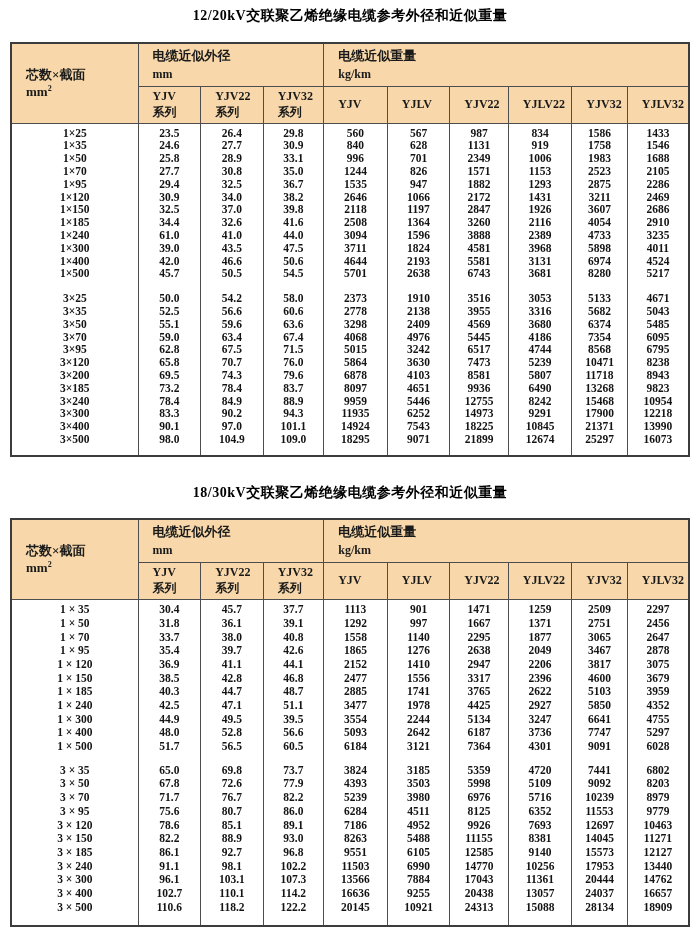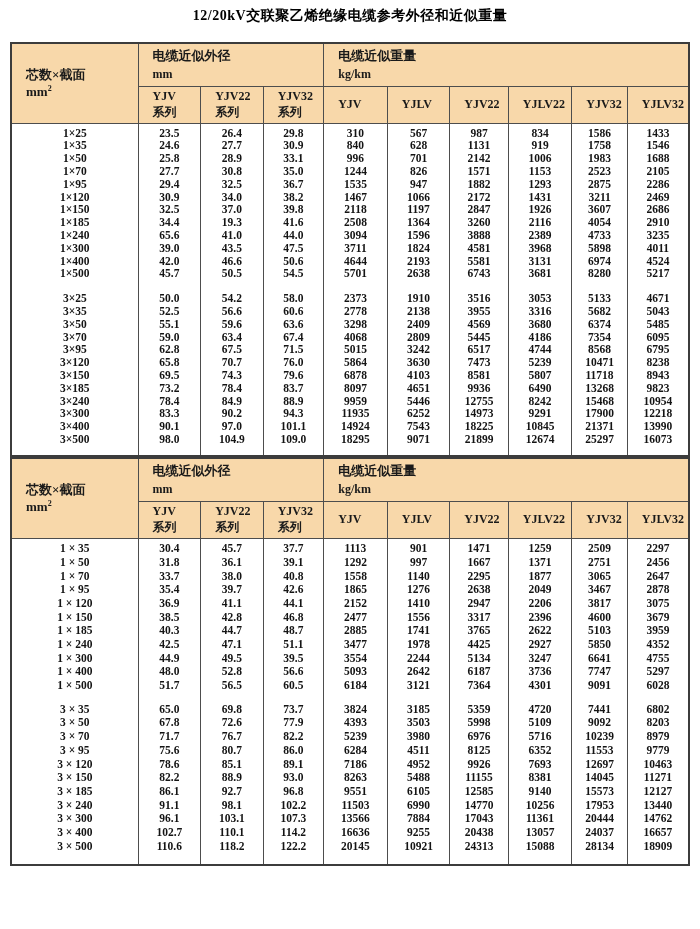--- a/index.html
+++ b/index.html
@@ -110,21 +110,21 @@
           <td></td>
           <td></td>
           <td></td>
           <td></td>
         </tr>
         <tr class="data">
           <td>1×25</td>
           <td>23.5</td>
           <td>26.4</td>
           <td>29.8</td>
-          <td>310</td>
+          <td>560</td>
           <td>567</td>
           <td>987</td>
           <td>834</td>
           <td>1586</td>
           <td>1433</td>
         </tr>
         <tr class="data">
           <td>1×35</td>
           <td>24.6</td>
           <td>27.7</td>
@@ -136,21 +136,21 @@
           <td>1758</td>
           <td>1546</td>
         </tr>
         <tr class="data">
           <td>1×50</td>
           <td>25.8</td>
           <td>28.9</td>
           <td>33.1</td>
           <td>996</td>
           <td>701</td>
-          <td>2142</td>
+          <td>2349</td>
           <td>1006</td>
           <td>1983</td>
           <td>1688</td>
         </tr>
         <tr class="data">
           <td>1×70</td>
           <td>27.7</td>
           <td>30.8</td>
           <td>35.0</td>
           <td>1244</td>
@@ -170,21 +170,21 @@
           <td>1882</td>
           <td>1293</td>
           <td>2875</td>
           <td>2286</td>
         </tr>
         <tr class="data">
           <td>1×120</td>
           <td>30.9</td>
           <td>34.0</td>
           <td>38.2</td>
-          <td>1467</td>
+          <td>2646</td>
           <td>1066</td>
           <td>2172</td>
           <td>1431</td>
           <td>3211</td>
           <td>2469</td>
         </tr>
         <tr class="data">
           <td>1×150</td>
           <td>32.5</td>
           <td>37.0</td>
@@ -192,32 +192,32 @@
           <td>2118</td>
           <td>1197</td>
           <td>2847</td>
           <td>1926</td>
           <td>3607</td>
           <td>2686</td>
         </tr>
         <tr class="data">
           <td>1×185</td>
           <td>34.4</td>
-          <td>19.3</td>
+          <td>32.6</td>
           <td>41.6</td>
           <td>2508</td>
           <td>1364</td>
           <td>3260</td>
           <td>2116</td>
           <td>4054</td>
           <td>2910</td>
         </tr>
         <tr class="data">
           <td>1×240</td>
-          <td>65.6</td>
+          <td>61.0</td>
           <td>41.0</td>
           <td>44.0</td>
           <td>3094</td>
           <td>1596</td>
           <td>3888</td>
           <td>2389</td>
           <td>4733</td>
           <td>3235</td>
         </tr>
         <tr class="data">
@@ -303,21 +303,21 @@
           <td>3680</td>
           <td>6374</td>
           <td>5485</td>
         </tr>
         <tr class="data">
           <td>3×70</td>
           <td>59.0</td>
           <td>63.4</td>
           <td>67.4</td>
           <td>4068</td>
-          <td>2809</td>
+          <td>4976</td>
           <td>5445</td>
           <td>4186</td>
           <td>7354</td>
           <td>6095</td>
         </tr>
         <tr class="data">
           <td>3×95</td>
           <td>62.8</td>
           <td>67.5</td>
           <td>71.5</td>
@@ -334,21 +334,21 @@
           <td>70.7</td>
           <td>76.0</td>
           <td>5864</td>
           <td>3630</td>
           <td>7473</td>
           <td>5239</td>
           <td>10471</td>
           <td>8238</td>
         </tr>
         <tr class="data">
-          <td>3×150</td>
+          <td>3×200</td>
           <td>69.5</td>
           <td>74.3</td>
           <td>79.6</td>
           <td>6878</td>
           <td>4103</td>
           <td>8581</td>
           <td>5807</td>
           <td>11718</td>
           <td>8943</td>
         </tr>
@@ -420,20 +420,21 @@
           <td></td>
           <td></td>
           <td></td>
           <td></td>
           <td></td>
           <td></td>
         </tr>
       </tbody>
   </table>
 
+  <div class="tbl-title second">18/30kV交联聚乙烯绝缘电缆参考外径和近似重量</div>
 
   <table class="spec t2">
     <colgroup>
       <col class="c-spec">
         <col class="c-od1">
         <col class="c-od2">
         <col class="c-od3">
       <col class="c-w1">
         <col class="c-w2">
         <col class="c-w3">

